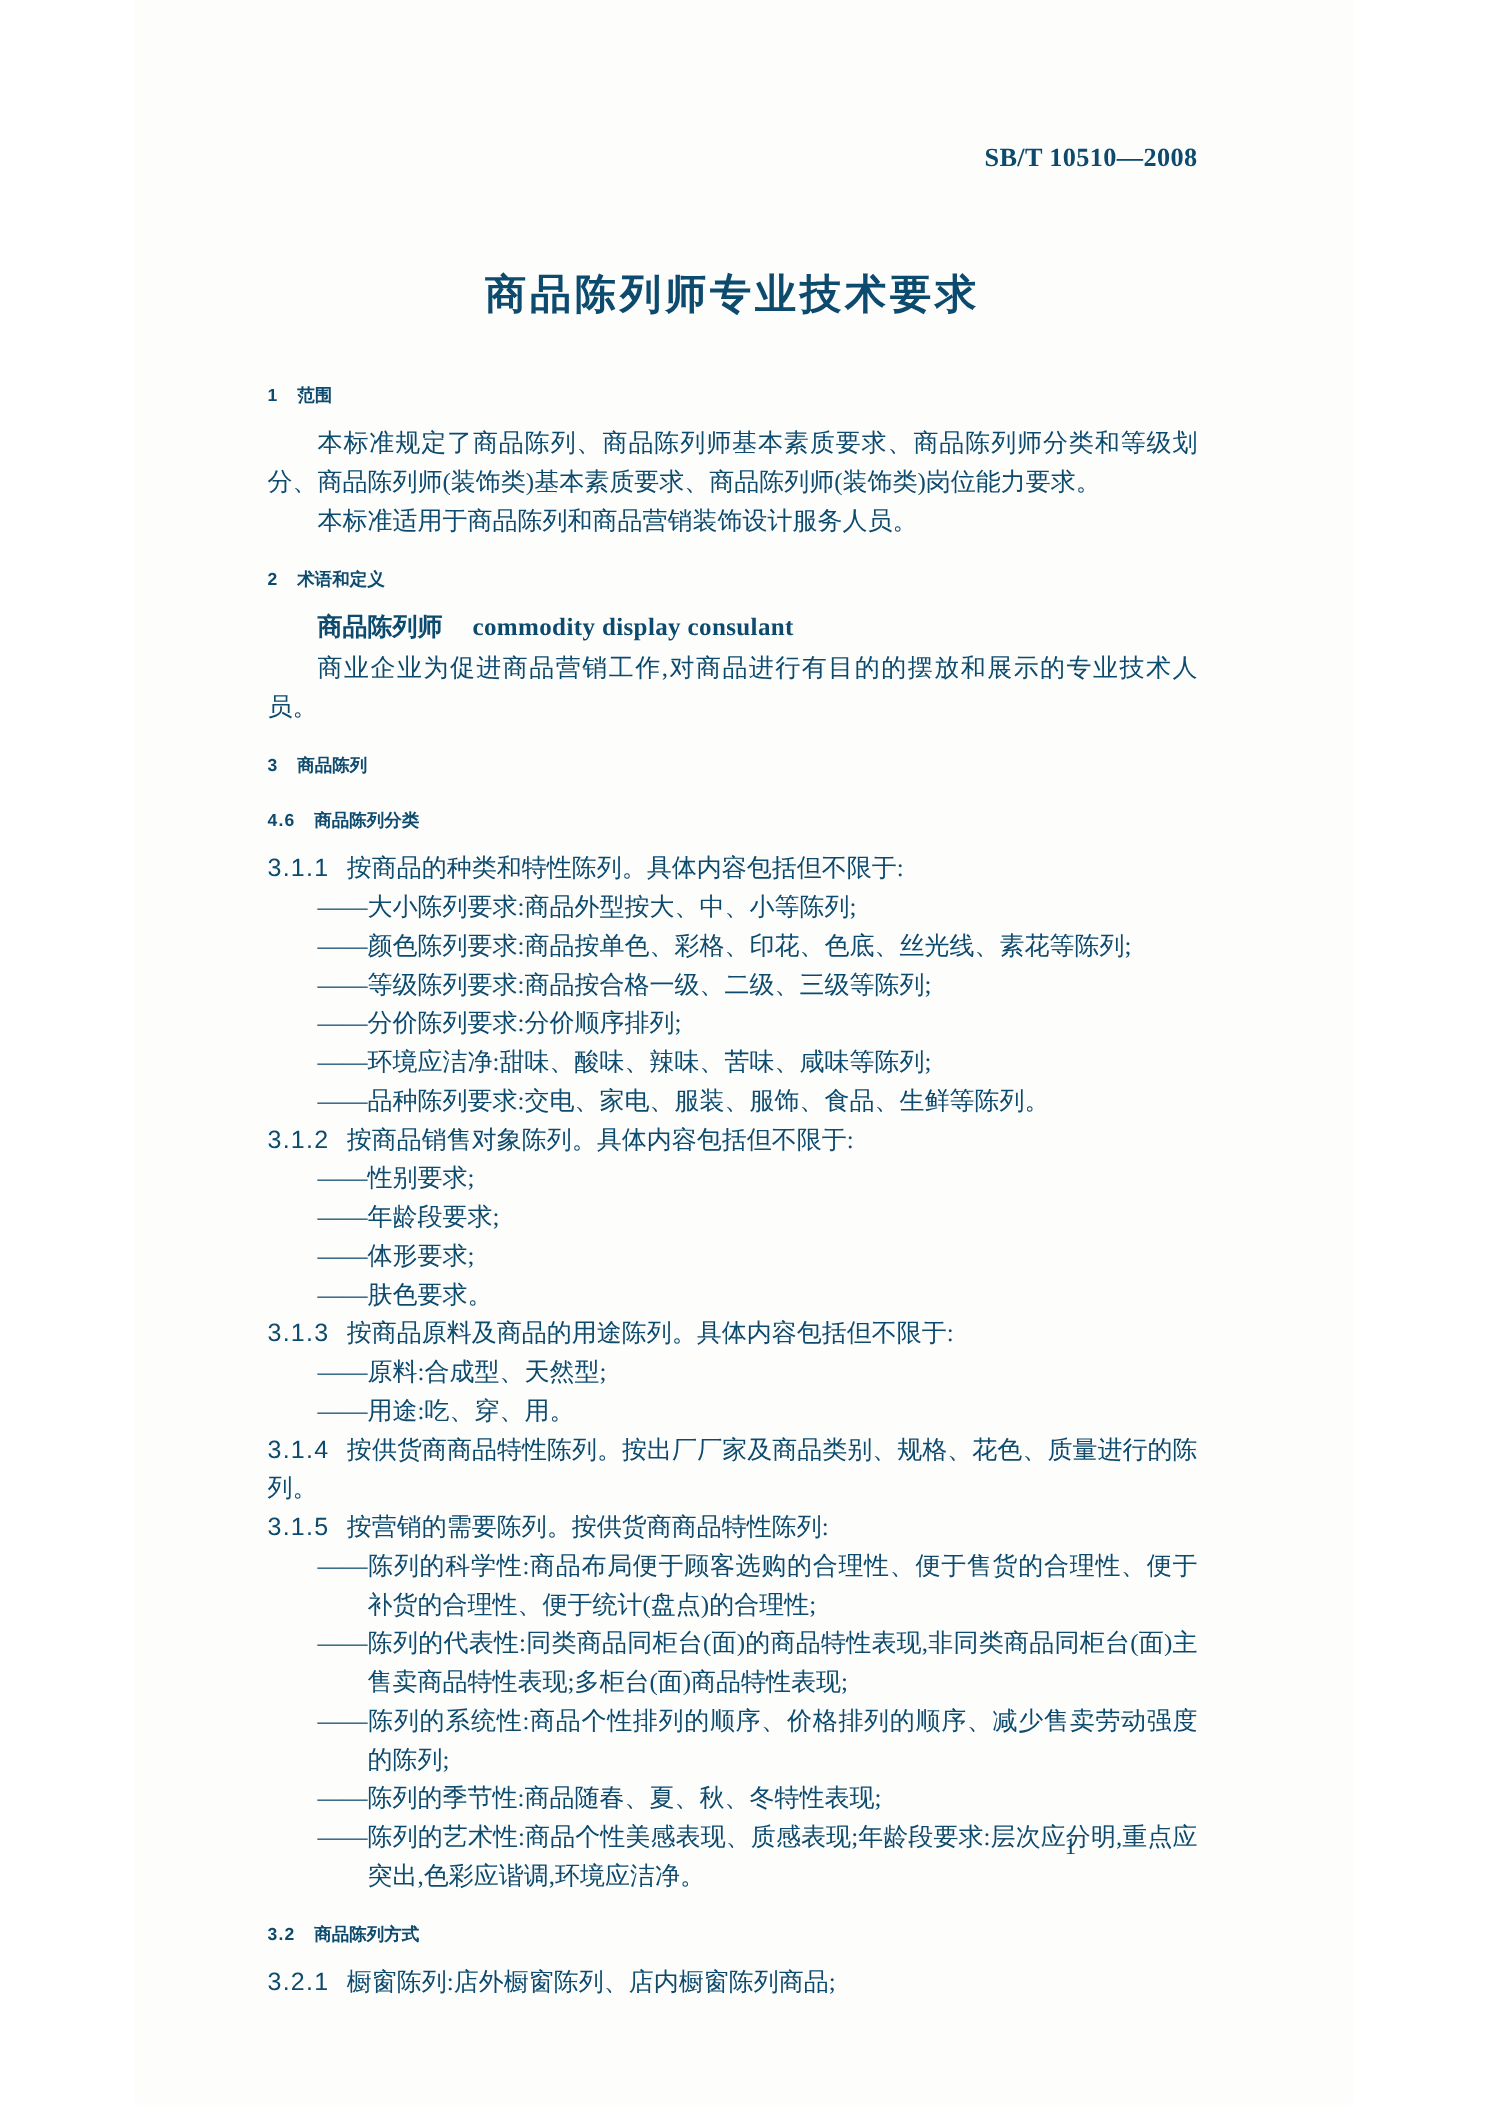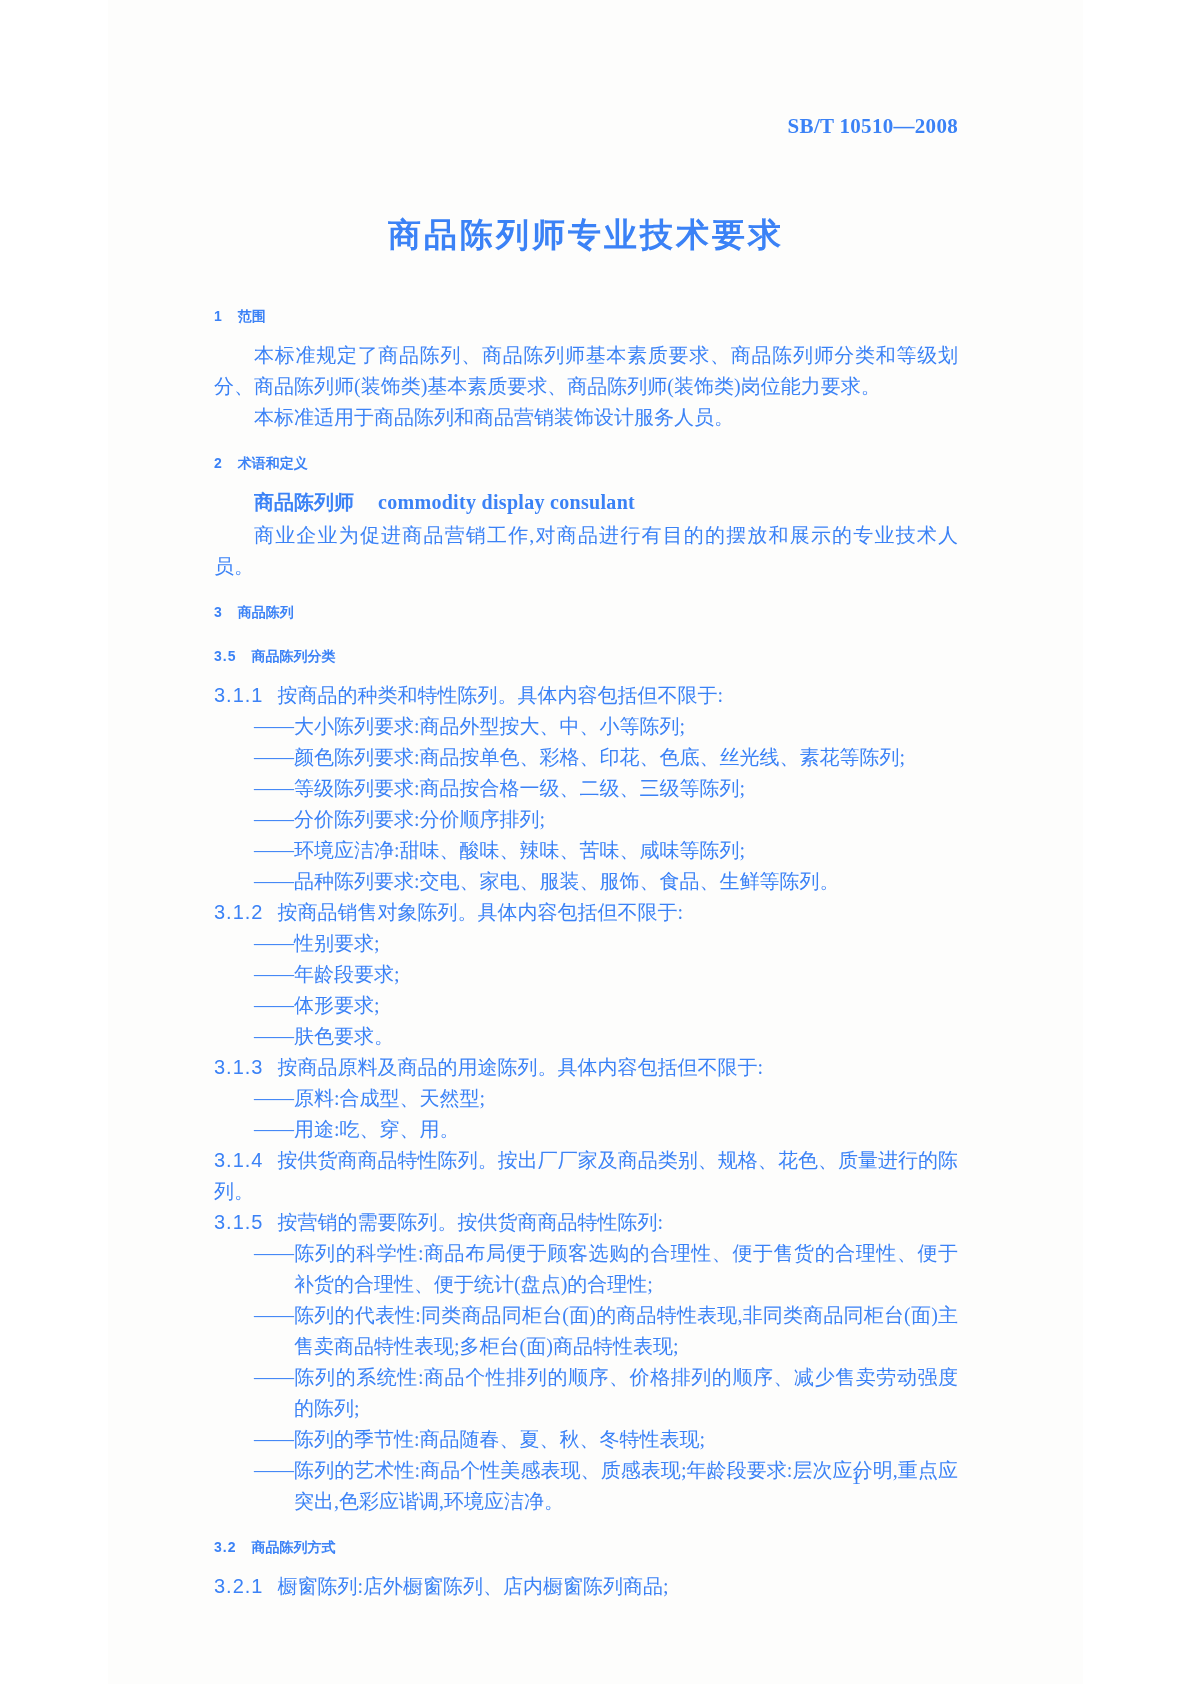--- a/index.html
+++ b/index.html
@@ -3,21 +3,21 @@
 <meta charset="utf-8">
 <style>
   * { margin:0; padding:0; box-sizing:border-box; }
   html,body { background:#ffffff; }
   .page {
     position:relative;
     width:975px;
     height:1684px;
     margin:0 auto;
     background:#fdfdfc;
-    color:#3b82f6;
+    color:#0c4a6e;
     font-family:"Liberation Serif","DejaVu Serif",serif;
     font-size:20px;
     padding:112px 125px 0 106px;
     overflow:hidden;
   }
   .doc-number {
     text-align:right;
     font-weight:700;
     font-size:21px;
     letter-spacing:.3px;
@@ -92,21 +92,21 @@
   <p class="para">本标准适用于商品陈列和商品营销装饰设计服务人员。</p>
 
   <div class="heading"><span class="num">2</span><span>术语和定义</span></div>
 
   <div class="term-line"><span class="term-zh">商品陈列师</span><span class="term-en">commodity display consulant</span></div>
 
   <p class="para">商业企业为促进商品营销工作,对商品进行有目的的摆放和展示的专业技术人员。</p>
 
   <div class="heading"><span class="num">3</span><span>商品陈列</span></div>
 
-  <div class="heading"><span class="num">3.5</span><span>商品陈列分类</span></div>
+  <div class="heading"><span class="num">4.6</span><span>商品陈列分类</span></div>
 
   <div class="clause"><span class="num">3.1.1</span><span>按商品的种类和特性陈列。具体内容包括但不限于:</span></div>
 
   <p class="dash-item">——大小陈列要求:商品外型按大、中、小等陈列;</p>
   <p class="dash-item">——颜色陈列要求:商品按单色、彩格、印花、色底、丝光线、素花等陈列;</p>
   <p class="dash-item">——等级陈列要求:商品按合格一级、二级、三级等陈列;</p>
   <p class="dash-item">——分价陈列要求:分价顺序排列;</p>
   <p class="dash-item">——环境应洁净:甜味、酸味、辣味、苦味、咸味等陈列;</p>
   <p class="dash-item">——品种陈列要求:交电、家电、服装、服饰、食品、生鲜等陈列。</p>
 

